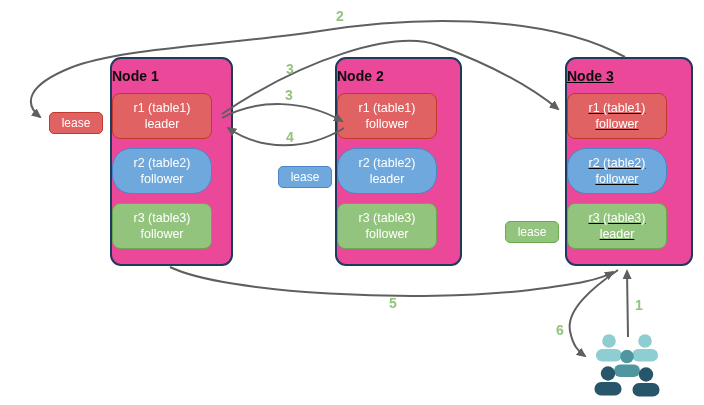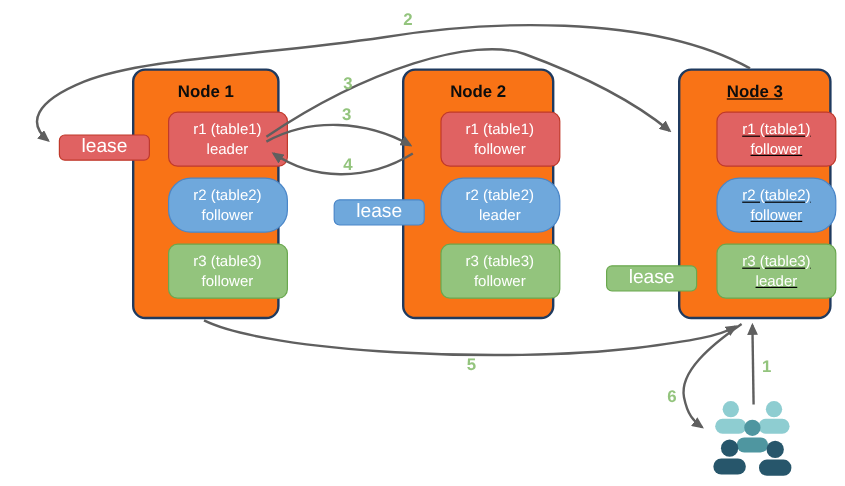--- a/index.html
+++ b/index.html
@@ -2,37 +2,37 @@
 <html><head>
 <meta charset="utf-8">
 <style>
   html,body{margin:0;padding:0;background:#fff;}
   .canvas{
     position:relative;width:704px;height:405px;background:#ffffff;
     font-family:"Liberation Sans",sans-serif;overflow:hidden;
   }
   svg.arrow-layer{position:absolute;left:0;top:0;pointer-events:none;z-index:5;}
   .node{
-    position:absolute;background:#f97316;border:2px solid #1f3a5f;border-radius:11px;
-    display:flex;flex-direction:column;align-items:center;padding-top:9px;
+    position:absolute;background:#ec4899;border:2px solid #1f3a5f;border-radius:11px;
+    display:flex;flex-direction:column;align-items:flex-start;padding-top:9px;
     box-sizing:border-box;z-index:2;
   }
   .node-title{font-weight:bold;font-size:14px;color:#0d0d0d;margin-bottom:9px;}
   .replica{
     width:100px;height:46px;border-radius:8px;border:1.5px solid;
     color:#fff;font-size:12.5px;line-height:1.3;text-align:center;
     display:flex;flex-direction:column;align-items:center;justify-content:center;
-    margin-bottom:9px;box-sizing:border-box;margin-left:36px;
+    margin-bottom:9px;box-sizing:border-box;
   }
   .replica.red{background:#e06262;border-color:#c0392b;}
   .replica.blue{background:#6fa8dc;border-color:#4a86c8;border-radius:19px;}
   .replica.green{background:#93c47d;border-color:#6aa84f;}
   .lease{
-    position:absolute;width:76px;height:22px;border-radius:5px;border:1.5px solid;
-    color:#fff;font-size:16px;display:flex;align-items:center;justify-content:center;
+    position:absolute;width:54px;height:22px;border-radius:5px;border:1.5px solid;
+    color:#fff;font-size:12px;display:flex;align-items:center;justify-content:center;
     box-sizing:border-box;z-index:3;text-align:right;
   }
   .lease.red{background:#e06262;border-color:#c0392b;left:49px;top:112px;}
   .lease.blue{background:#6fa8dc;border-color:#4a86c8;left:278px;top:166px;}
   .lease.green{background:#93c47d;border-color:#6aa84f;left:505px;top:221px;}
   .flow-label{
     position:absolute;color:#93c47d;font-weight:bold;font-size:14px;z-index:6;
   }
   .users-icon{position:absolute;left:590px;top:328px;z-index:2;}
 </style>

